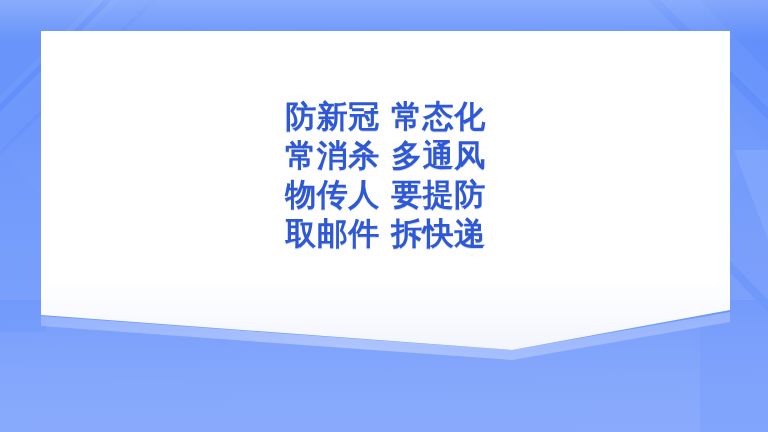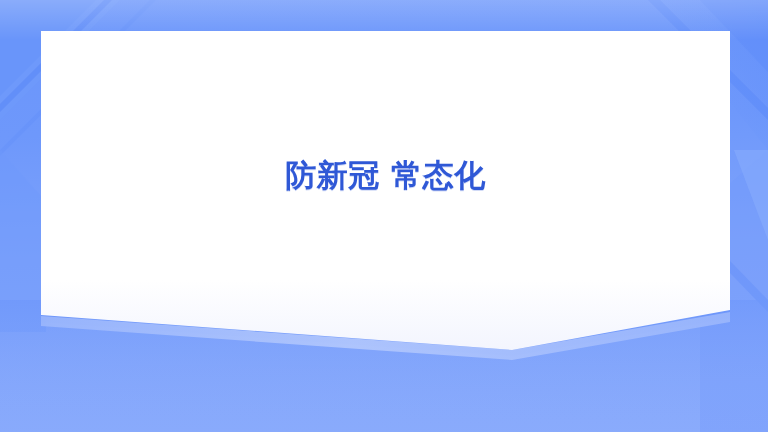--- a/index.html
+++ b/index.html
@@ -154,19 +154,22 @@
 
       <polygon points="41,31 730,31 730,310 512,350 41,315" fill="url(#cardShade)"></polygon>
     </svg>
   </div>
 
   <div class="slogan-area">
     <div class="columns">
 
       <div class="col">
         <div class="slogan-row">防新冠 常态化</div>
+        <div class="slogan-row">常消杀 多通风</div>
+        <div class="slogan-row">物传人 要提防</div>
+        <div class="slogan-row">取邮件 拆快递</div>
       </div>
 
 
     </div>
   </div>
 
 </div>
 
 </body></html>

